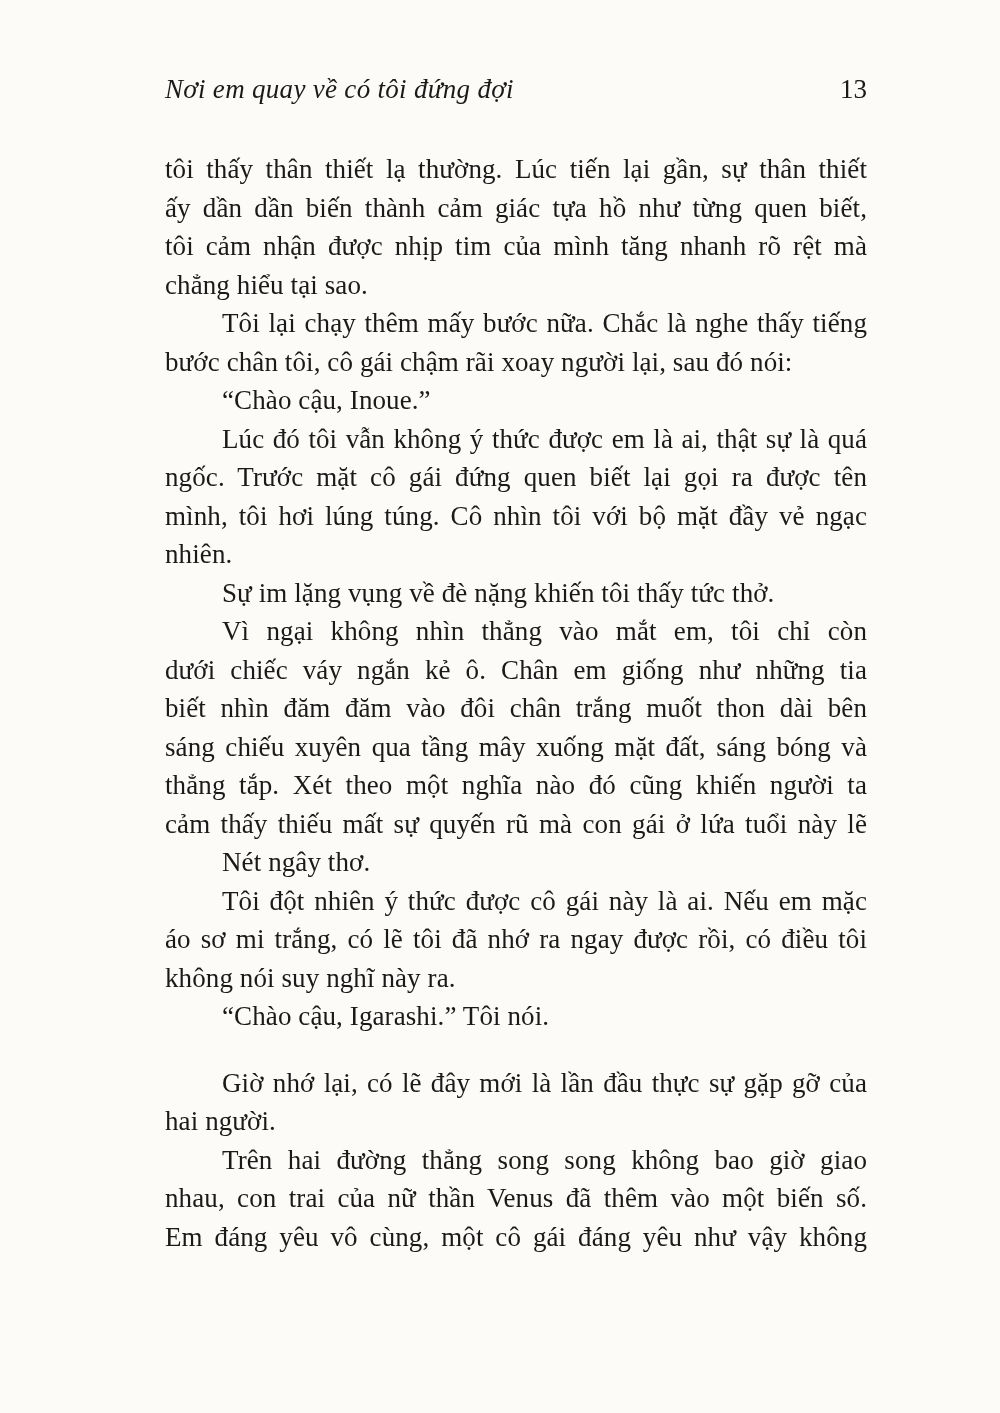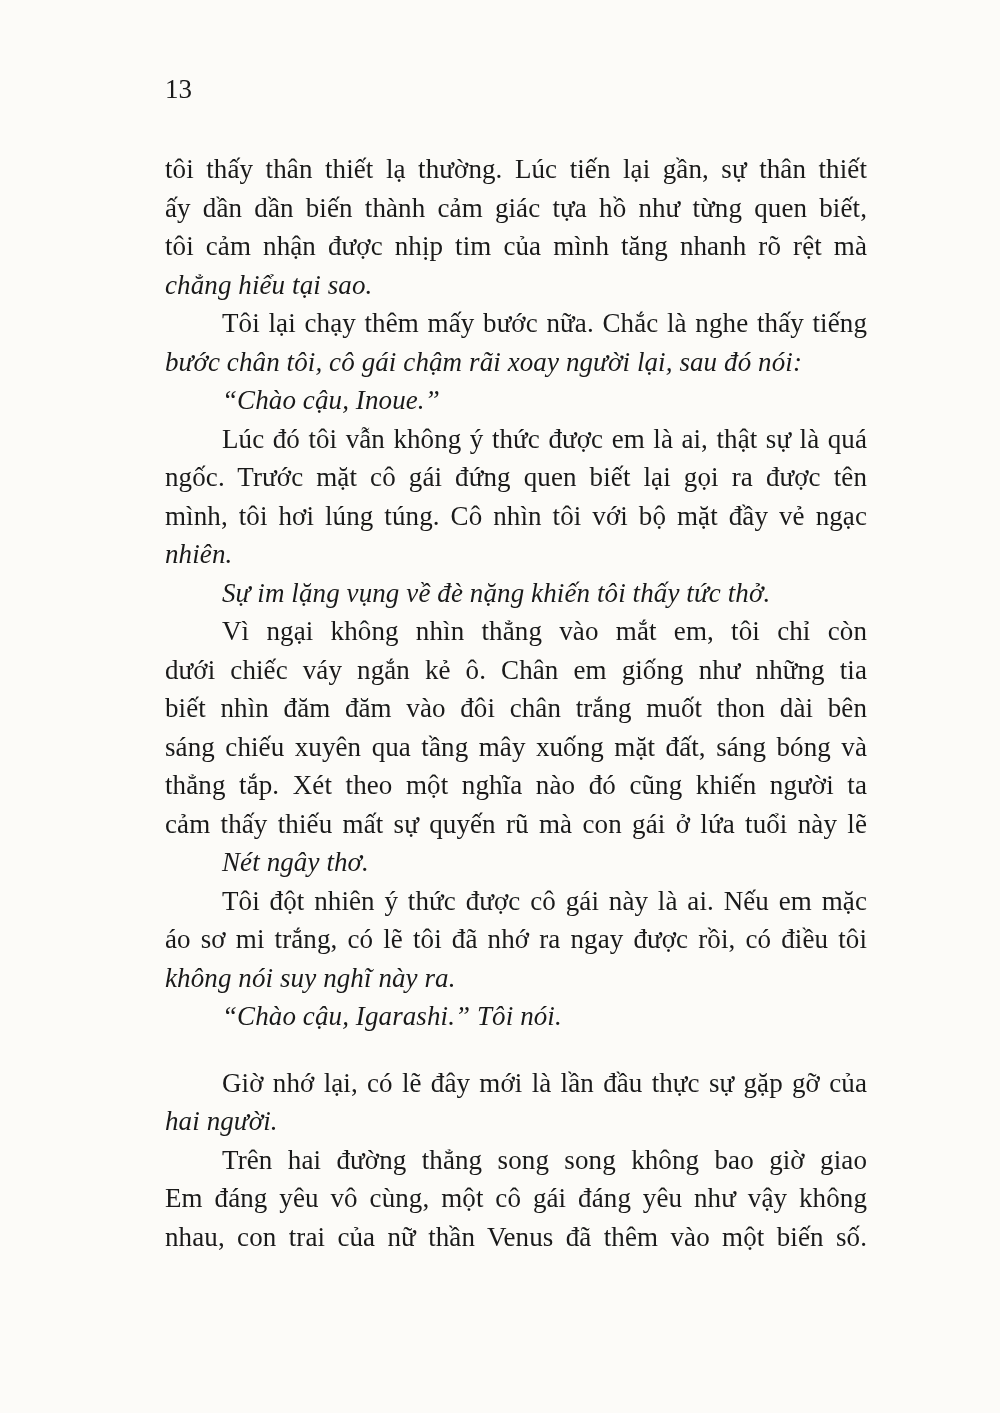--- a/index.html
+++ b/index.html
@@ -42,34 +42,34 @@
     line-height: 38.5px;
     letter-spacing: 0.1px;
   }
   .line {
     text-align: justify;
     text-align-last: justify;
     white-space: normal;
   }
   .line.end {
     text-align-last: left;
-    font-style: italic;
   }
   .line.indent {
     text-indent: 57px;
   }
   .section-break {
     height: 28px;
   }
 </style>
 </head>
 <body>
 
 <div class="page" style="background: rgb(252, 251, 248); color: rgb(26, 26, 26);">
   <div class="running-head">
+    <span class="head-title">Nơi em quay về có tôi đứng đợi</span>
     <span class="page-num">13</span>
   </div>
   <div class="body-text" id="body-text">
       <div class="line">tôi thấy thân thiết lạ thường. Lúc tiến lại gần, sự thân thiết</div>
       <div class="line">ấy dần dần biến thành cảm giác tựa hồ như từng quen biết,</div>
       <div class="line">tôi cảm nhận được nhịp tim của mình tăng nhanh rõ rệt mà</div>
       <div class="line end">chẳng hiểu tại sao.</div>
       <div class="line indent">Tôi lại chạy thêm mấy bước nữa. Chắc là nghe thấy tiếng</div>
       <div class="line end">bước chân tôi, cô gái chậm rãi xoay người lại, sau đó nói:</div>
       <div class="line indent end">“Chào cậu, Inoue.”</div>
@@ -86,16 +86,16 @@
       <div class="line">cảm thấy thiếu mất sự quyến rũ mà con gái ở lứa tuổi này lẽ</div>
       <div class="line indent end">Nét ngây thơ.</div>
       <div class="line indent">Tôi đột nhiên ý thức được cô gái này là ai. Nếu em mặc</div>
       <div class="line">áo sơ mi trắng, có lẽ tôi đã nhớ ra ngay được rồi, có điều tôi</div>
       <div class="line end">không nói suy nghĩ này ra.</div>
       <div class="line indent end">“Chào cậu, Igarashi.” Tôi nói.</div>
       <div class="section-break"></div>
       <div class="line indent">Giờ nhớ lại, có lẽ đây mới là lần đầu thực sự gặp gỡ của</div>
       <div class="line end">hai người.</div>
       <div class="line indent">Trên hai đường thẳng song song không bao giờ giao</div>
+      <div class="line">nhau, con trai của nữ thần Venus đã thêm vào một biến số.</div>
       <div class="line">Em đáng yêu vô cùng, một cô gái đáng yêu như vậy không</div>
-      <div class="line">nhau, con trai của nữ thần Venus đã thêm vào một biến số.</div>
     </div>
 </div>
 
 </body></html>

